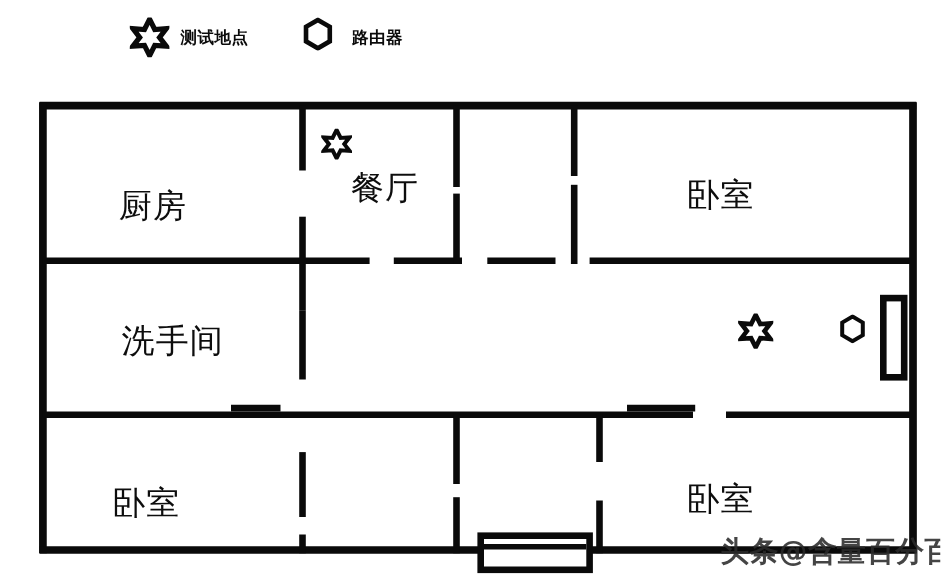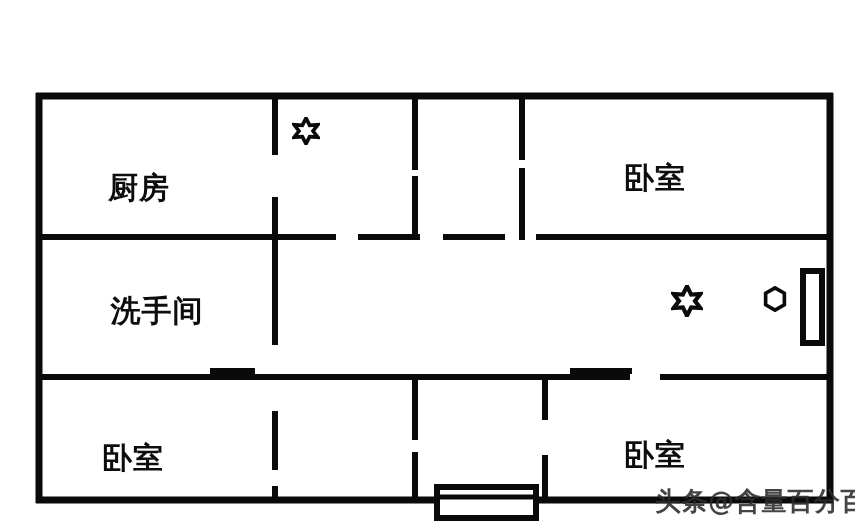--- a/index.html
+++ b/index.html
@@ -53,21 +53,21 @@
     left: 0;
     top: 0;
     width: 855px;
     height: 528px;
   }
 
   
   .room-label {
     position: absolute;
     font-size: 30px;
-    font-weight: 700;
+    font-weight: 400;
     color: #0d0d0d;
     white-space: nowrap;
     letter-spacing: 1px;
     line-height: 1;
     transform: translate(-50%, -50%);
   }
 
   
   .marker {
     position: absolute;
@@ -86,20 +86,43 @@
     white-space: nowrap;
     opacity: 0.88;
     letter-spacing: 0.5px;
   }
 </style>
 </head>
 <body>
 
 <div id="stage">
 
+  <div class="legend">
+
+    <div class="legend-entry">
+      <span class="glyph">
+        <svg viewBox="0 0 100 100" width="36" height="36">
+          <path d="M50 4 L63 30 L92 28 L75 50 L92 72 L63 70 L50 96 L37 70 L8 72 L25 50 L8 28 L37 30 Z" fill="none" stroke="#0a0a0a" stroke-width="13" stroke-linejoin="miter"></path>
+        </svg>
+      </span>
+      <span class="legend-label">测试地点</span>
+    </div>
+
+    <span class="legend-gap"></span>
+
+    <div class="legend-entry">
+      <span class="glyph">
+        <svg viewBox="0 0 100 100" width="30" height="30">
+          <path d="M50 7 L86 28 L86 72 L50 93 L14 72 L14 28 Z" fill="none" stroke="#0a0a0a" stroke-width="14" stroke-linejoin="miter"></path>
+        </svg>
+      </span>
+      <span class="legend-label">路由器</span>
+    </div>
+
+  </div>
 
   <svg id="plan" viewBox="0 0 855 528">
     <g stroke="#0a0a0a" stroke-linecap="butt" fill="none">
 
       <line x1="36" y1="96" x2="833" y2="96" stroke-width="7"></line>
 
       <line x1="39" y1="93" x2="39" y2="503" stroke-width="7"></line>
 
       <line x1="830" y1="93" x2="830" y2="503" stroke-width="7"></line>
 
@@ -139,20 +162,21 @@
       <rect x="803" y="271" width="19" height="72" stroke-width="6" fill="#ffffff"></rect>
 
       <rect x="437" y="487" width="99" height="31" stroke-width="6" fill="#ffffff"></rect>
       <line x1="440" y1="497" x2="533" y2="497" stroke-width="5"></line>
 
     </g>
   </svg>
 
   <div class="room-label" style="left:139px; top:188px;">厨房</div>
 
+  <div class="room-label" style="left:350px; top:172px;">餐厅</div>
 
   <div class="room-label" style="left:655px; top:178px;">卧室</div>
 
   <div class="room-label" style="left:139px; top:311px;margin-left:18px;">洗手间</div>
 
 
   <div class="room-label" style="left:133px; top:458px;">卧室</div>
 
   <div class="room-label" style="left:655px; top:455px;">卧室</div>
 

